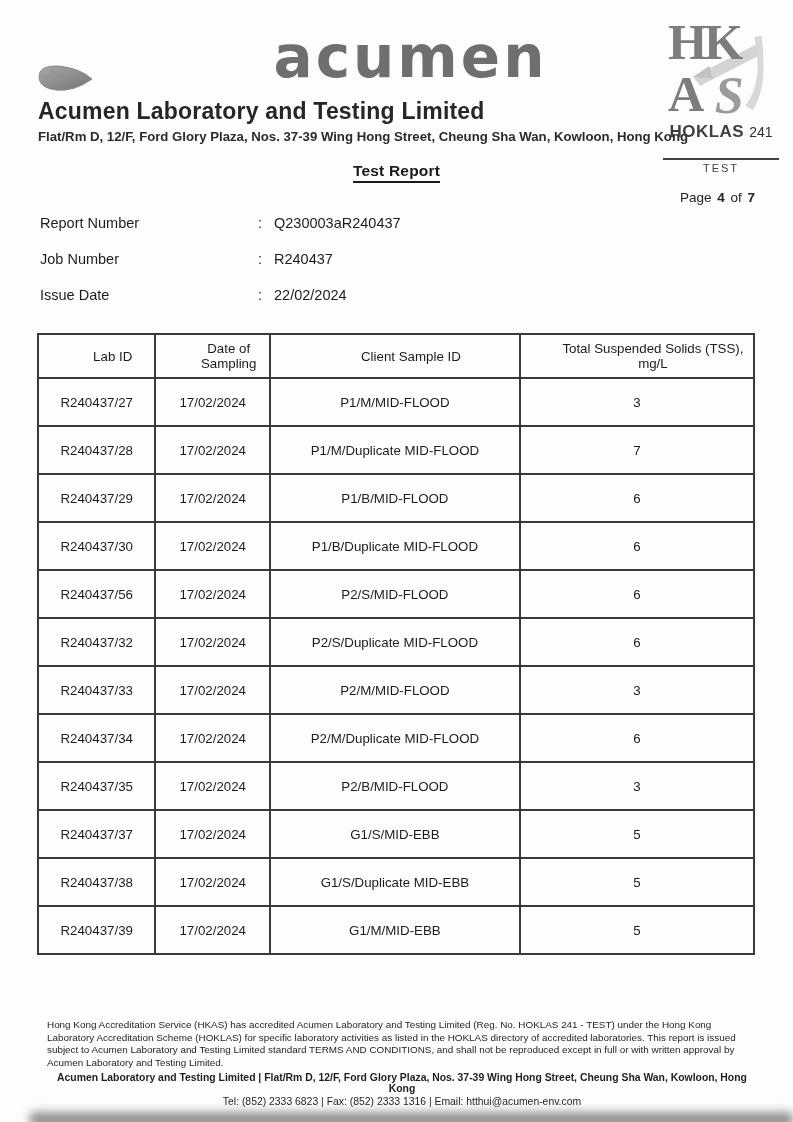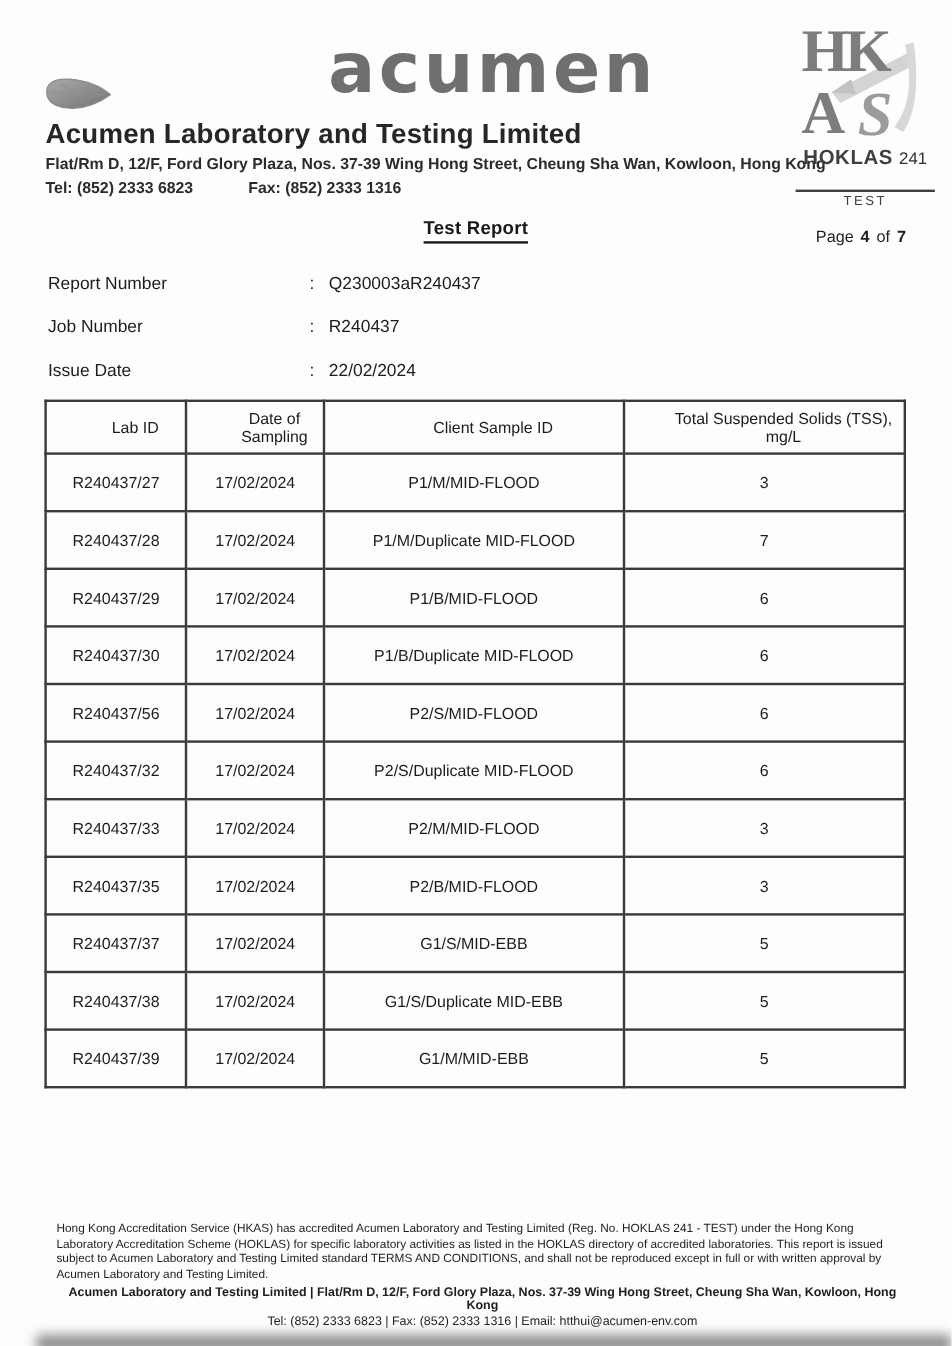--- a/index.html
+++ b/index.html
@@ -77,21 +77,21 @@
     text-align: center;
   }
   .page-indicator {
     position: absolute; right: 38px; top: 190px;
     font-size: 13.5px; color: #222;
   }
   .page-indicator b { font-weight: bold; }
   .page-indicator span { margin: 0 2px; }
 
   .meta-block { margin: 26px 0 0 40px; }
-  .meta-row { display: flex; align-items: flex-start; margin-bottom: 14px; height: 22px; }
+  .meta-row { display: flex; align-items: flex-end; margin-bottom: 14px; height: 22px; }
   .meta-label { width: 218px; font-size: 14.5px; color: #1d1d1d; }
   .meta-colon { width: 16px; font-size: 14.5px; color: #1d1d1d; }
   .meta-value { font-size: 14.5px; color: #1d1d1d; }
 
   
   .results-table {
     position: absolute; left: 37px; top: 333px;
     width: 718px;
     border-collapse: collapse;
     table-layout: fixed;
@@ -145,24 +145,20 @@
           </linearGradient>
         </defs>
         <path d="M3,18 Q2,5 22,6 Q44,8 56,19 Q38,32 20,30 Q4,28 3,18 Z" fill="url(#leafg)" stroke="#8a8a8a" stroke-width="1"></path>
         <path d="M6,17 L52,19 M14,10 L34,22 M16,26 L38,12" stroke="#8f8f8f" stroke-width="1.2" fill="none" opacity="0.7"></path>
       </svg>
       <div class="logo-wordmark">acumen</div>
     </div>
 
     <div class="company-name">Acumen Laboratory and Testing Limited</div>
     <div class="company-address">Flat/Rm D, 12/F, Ford Glory Plaza, Nos. 37-39 Wing Hong Street, Cheung Sha Wan, Kowloon, Hong Kong</div>
-    <div class="company-phones">
-      <span>Tel: (852) 2333 6823</span>
-      <span>Fax: (852) 2333 1316</span>
-    </div>
 
     <div class="hkas-box">
       <svg class="hkas-mark" viewBox="0 0 130 120">
         <path d="M34,72 L104,36 L110,47 L42,82 Z" fill="#d4d4d4"></path>
         <path d="M34,72 L52,60 L56,74 Z" fill="#c2c2c2"></path>
         <path d="M102,28 C108,56 108,84 92,104 L100,109 C114,90 114,56 110,26 Z" fill="#d8d8d8"></path>
         <text x="6" y="52" font-family="Liberation Serif, serif" font-weight="bold" font-size="56" fill="#7d7d7d">H</text>
         <text x="46" y="52" font-family="Liberation Serif, serif" font-weight="bold" font-size="56" fill="#7d7d7d">K</text>
         <text x="6" y="110" font-family="Liberation Serif, serif" font-weight="bold" font-size="56" fill="#7d7d7d">A</text>
         <text x="58" y="112" font-family="Liberation Serif, serif" font-weight="bold" font-style="italic" font-size="58" fill="#9b9b9b">S</text>
@@ -263,20 +259,26 @@
           <td>6</td>
         </tr>
 
         <tr>
           <td>R240437/33</td>
           <td>17/02/2024</td>
           <td>P2/M/MID-FLOOD</td>
           <td>3</td>
         </tr>
 
+        <tr>
+          <td>R240437/34</td>
+          <td>17/02/2024</td>
+          <td>P2/M/Duplicate MID-FLOOD</td>
+          <td>6</td>
+        </tr>
 
         <tr>
           <td>R240437/35</td>
           <td>17/02/2024</td>
           <td>P2/B/MID-FLOOD</td>
           <td>3</td>
         </tr>
 
 
         <tr>

